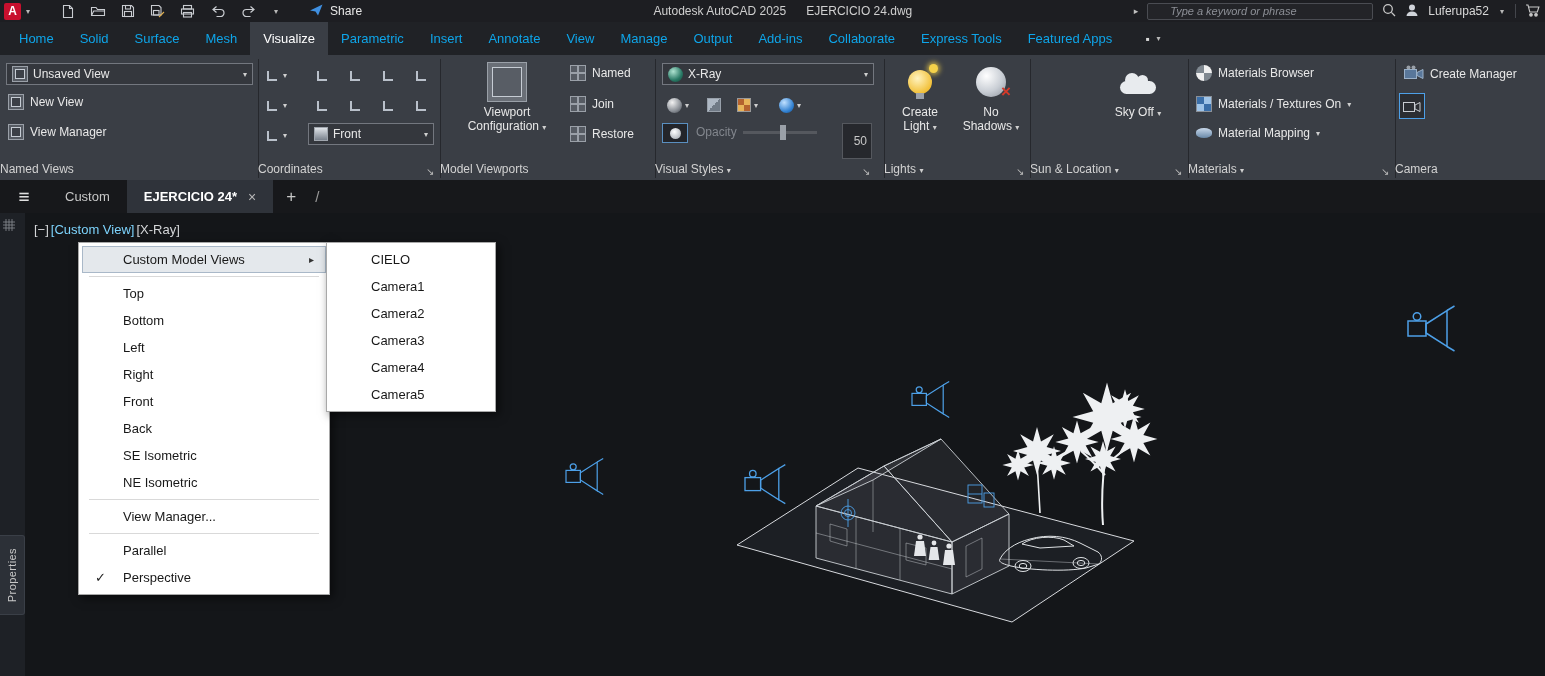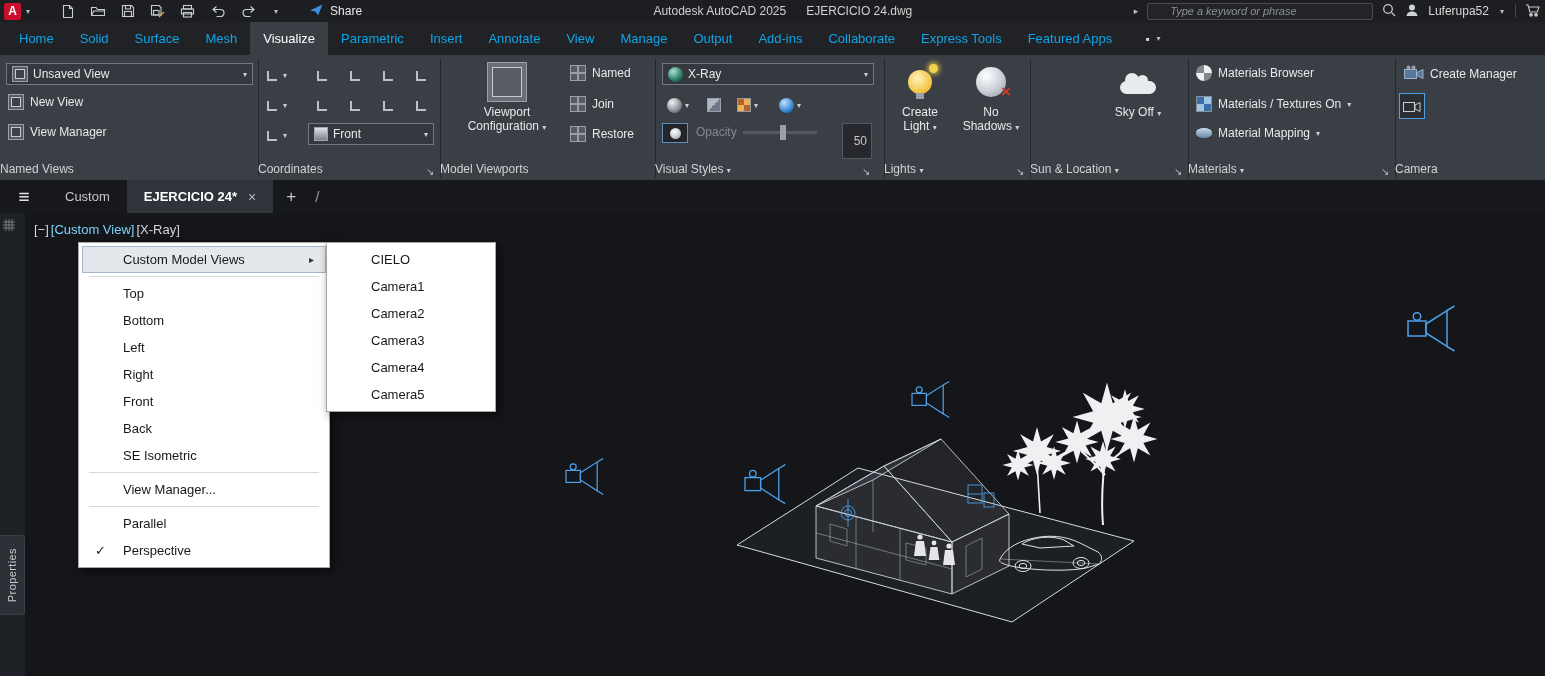--- a/index.html
+++ b/index.html
@@ -555,20 +555,23 @@
         </div>
       <div class="mi">
           <span>Front</span>
         </div>
       <div class="mi">
           <span>Back</span>
         </div>
       <div class="mi">
           <span>SE Isometric</span>
         </div>
+      <div class="mi">
+          <span>NE Isometric</span>
+        </div>
       <div class="msep"></div>
       <div class="mi">
           <span>View Manager...</span>
         </div>
       <div class="msep"></div>
       <div class="mi">
           <span>Parallel</span>
         </div>
       <div class="mi">
         <span class="check">✓</span>

